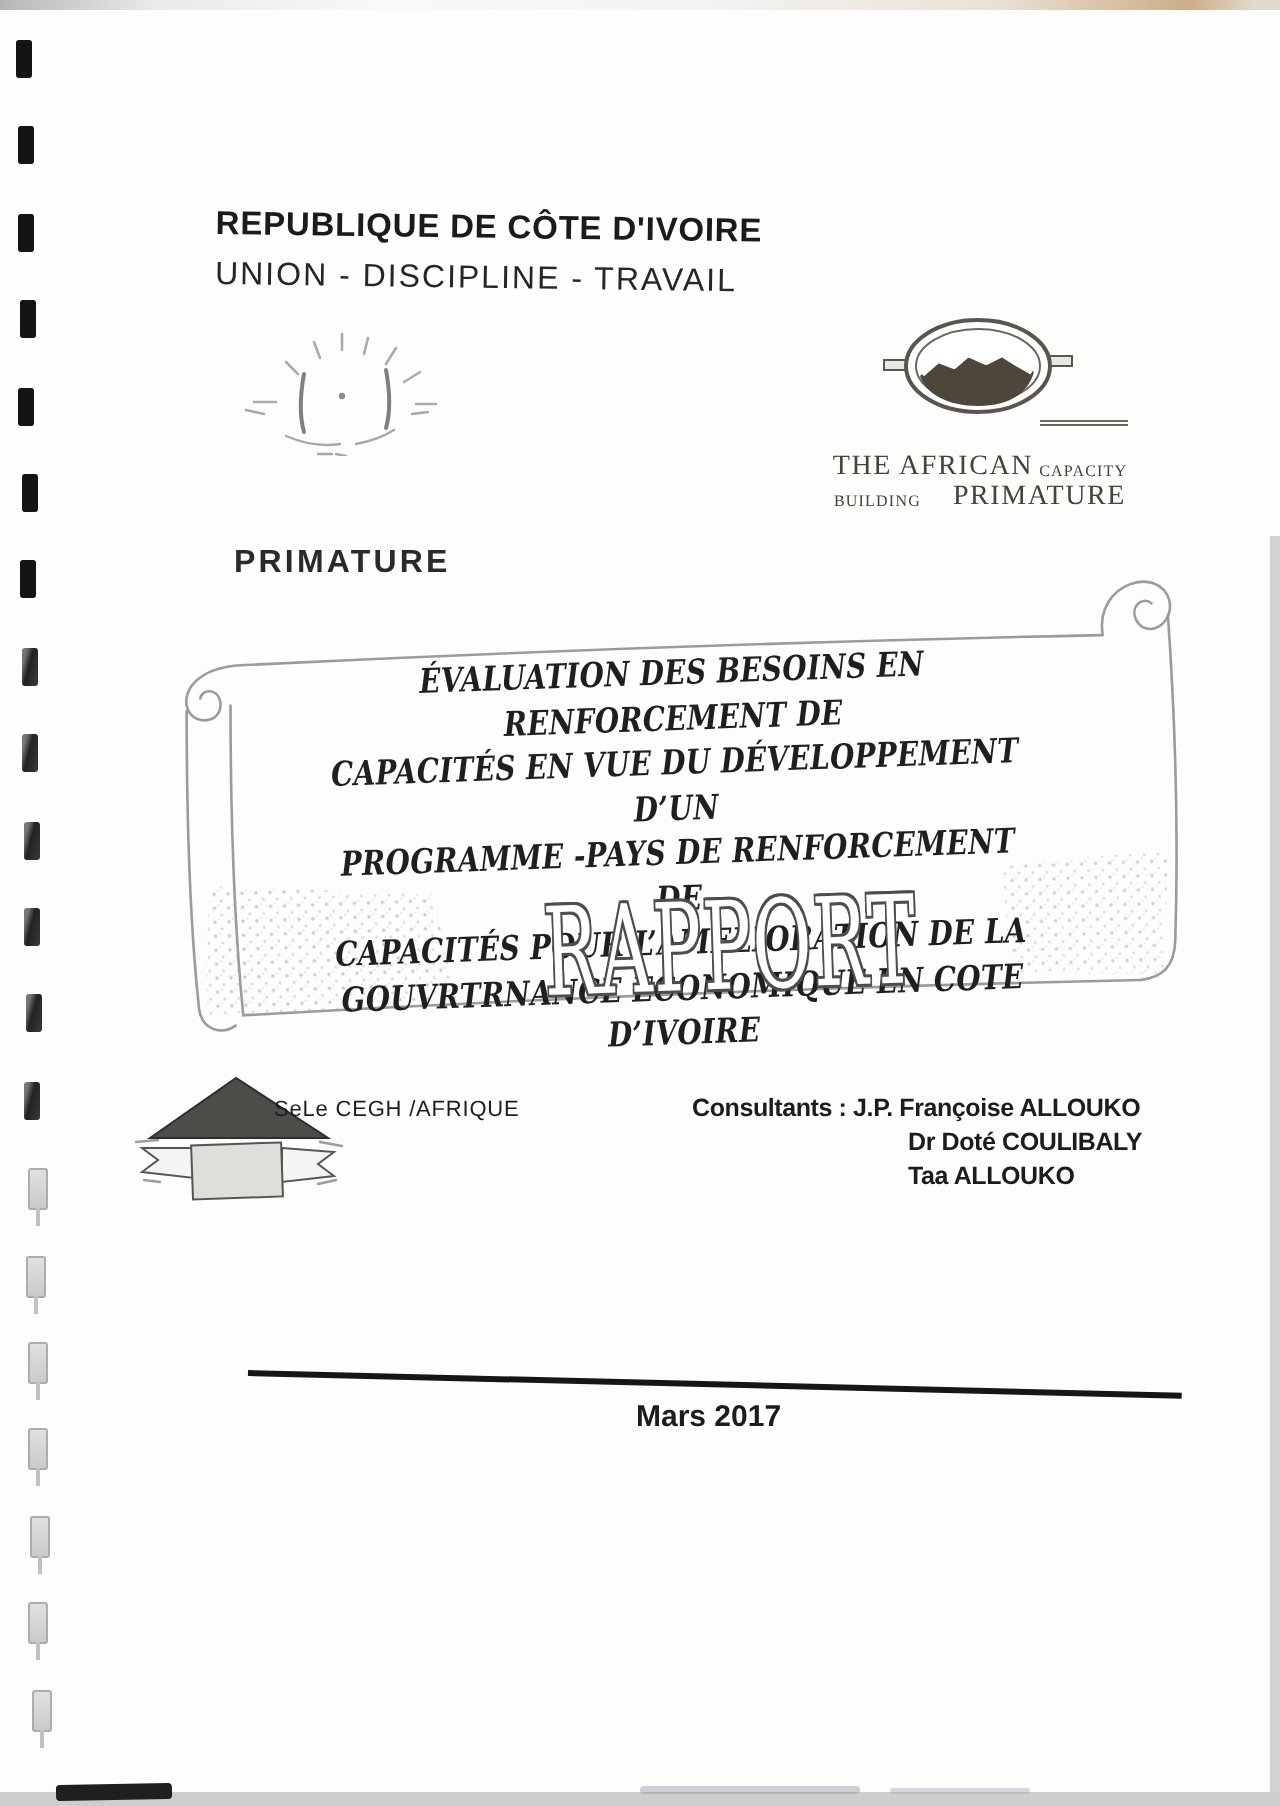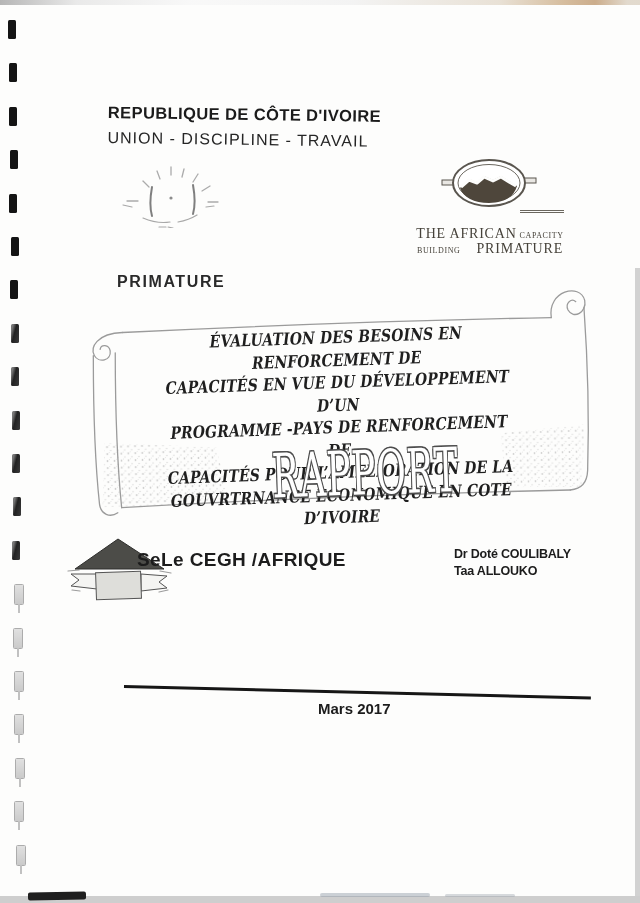--- a/index.html
+++ b/index.html
@@ -46,21 +46,21 @@
   .title-lines{position:absolute;left:38px;top:43px;width:434px;text-align:center;
     font-family:"DejaVu Serif", serif;font-style:italic;font-weight:600;font-size:17px;
     line-height:22.5px;color:#1f1f1f;transform:scaleX(.82);transform-origin:center top;letter-spacing:.2px;}
   .rapport-wrap{position:absolute;left:150px;top:156px;width:230px;text-align:center;}
   .rapport{display:inline-block;font-family:"DejaVu Serif", serif;font-size:50px;font-weight:500;
     letter-spacing:1px;color:#ffffff;transform:scale(.72,1.22);transform-origin:center top;
     text-shadow:-1.2px -1.2px 0 #4d4d4d, 1.2px -1.2px 0 #4d4d4d, -1.2px 1.2px 0 #4d4d4d, 1.2px 1.2px 0 #4d4d4d;}
 
   
   .sele-logo{position:absolute;left:66px;top:534px;}
-  .sele-name{position:absolute;left:137px;top:549px;font-size:19px;font-weight:bold;letter-spacing:.4px;color:#1c1c1c;}
+  .sele-name{position:absolute;left:137px;top:549px;font-size:11px;font-weight:normal;letter-spacing:.4px;color:#1c1c1c;}
 
   
   .consultants{position:absolute;left:346px;top:546px;font-size:12.5px;font-weight:bold;
     line-height:17px;letter-spacing:-.2px;color:#1c1c1c;}
   .c-indent{margin-left:108px;}
 
   
   .divider{position:absolute;left:124px;top:685px;width:467px;height:2.5px;background:#161616;
     transform:rotate(1.4deg);transform-origin:left center;}
   .date{position:absolute;left:318px;top:700px;font-size:15px;font-weight:bold;color:#1c1c1c;}
@@ -201,20 +201,24 @@
         <path d="M93,58 l9,-2"></path>
     </g>
     <polygon points="9,35 52,5 98,35" fill="#4c4c48" stroke="#2e2e2c" stroke-width="1"></polygon>
     <polygon points="5,40 31,40 31,55 5,52 13,46" fill="#f4f4f2" stroke="#555555" stroke-width="1"></polygon>
     <polygon points="75,40 101,42 93,48 101,54 75,57" fill="#f4f4f2" stroke="#555555" stroke-width="1"></polygon>
     <rect x="30" y="38" width="45" height="27" fill="#dededa" stroke="#555555" stroke-width="1" transform="rotate(-2 52 51)"></rect>
   </svg>
   <div class="sele-name">SeLe CEGH /AFRIQUE</div>
 
   <div class="consultants">
+    <div>
+      <span>Consultants :</span>
+      <span>J.P. Françoise ALLOUKO</span>
+    </div>
     <div class="c-indent">Dr  Doté COULIBALY</div>
     <div class="c-indent">Taa ALLOUKO</div>
   </div>
 
   <div class="divider"></div>
   <div class="date">Mars 2017</div>
 
   <div class="right-edge"></div>
   <div class="bottom-bar"></div>
   <div class="smudge-dark"></div>

